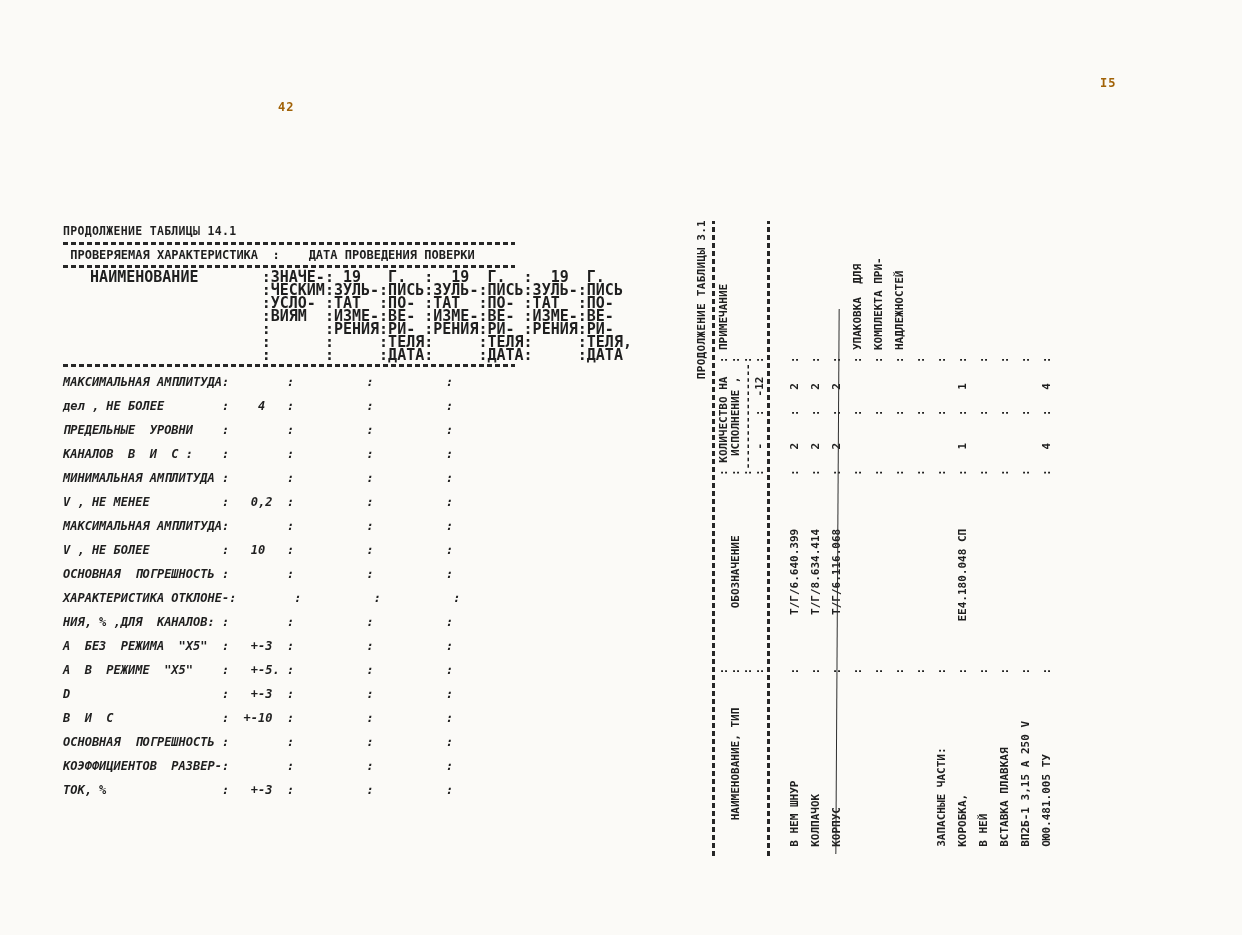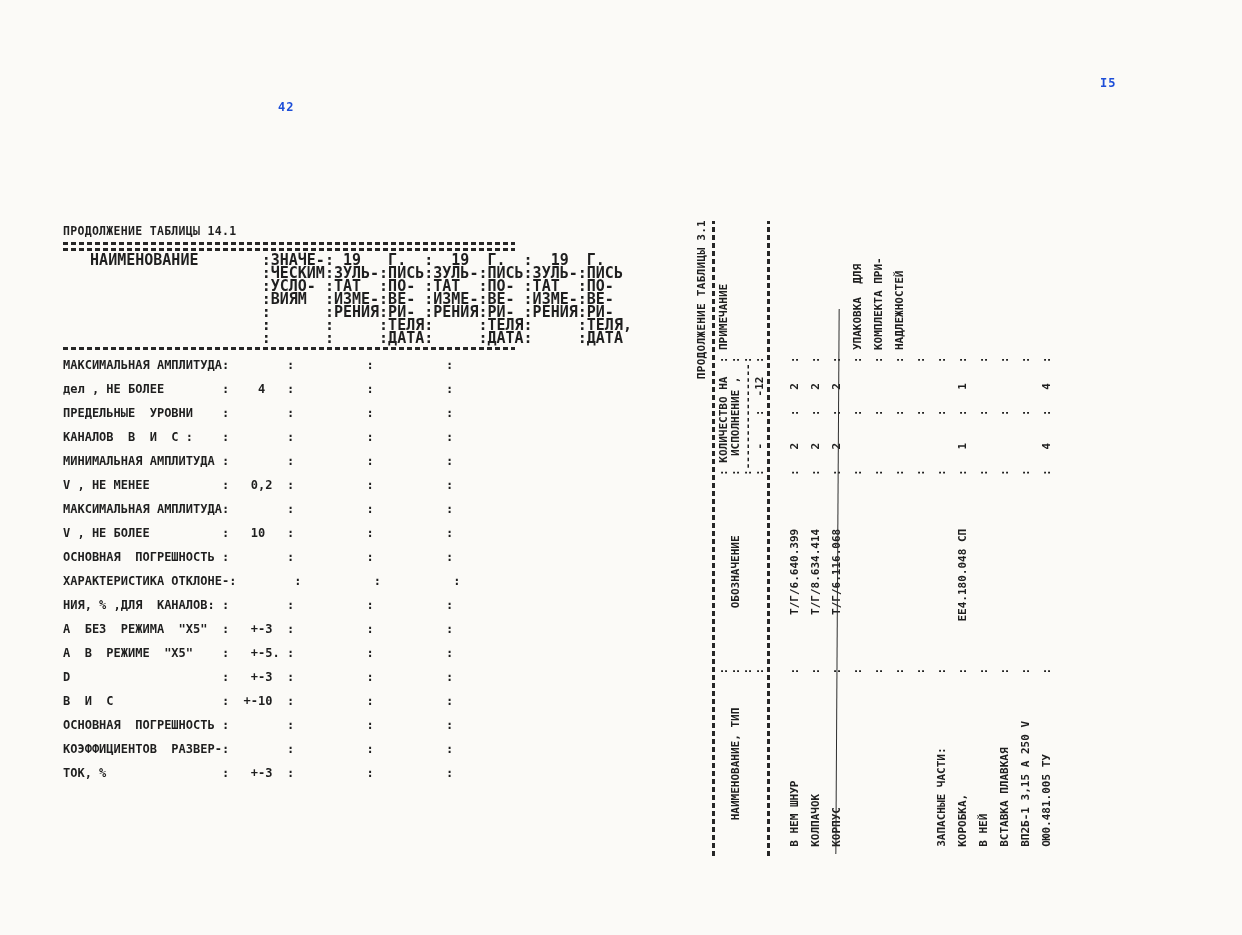--- a/index.html
+++ b/index.html
@@ -3,33 +3,33 @@
 <meta charset="utf-8">
 <style>
   html,body{margin:0;padding:0;}
   body{
     width:1242px;height:935px;position:relative;overflow:hidden;
     background:#fbfaf7;
     font-family:"DejaVu Sans Mono","Liberation Mono",monospace;
     color:#1f1f1f;
   }
   .pre{white-space:pre;font-weight:bold;}
-  .pagenum{position:absolute;font-size:12px;font-weight:bold;color:#1d4ed8;letter-spacing:1px;}
+  .pagenum{position:absolute;font-size:12px;font-weight:bold;color:#a16207;letter-spacing:1px;}
   #pagenum-left{left:278px;top:100px;text-align:right;}
   #pagenum-right{left:1100px;top:76px;}
 
   
   #left-table{position:absolute;left:63px;top:224px;width:452px;font-size:12px;}
   #left-table .title{font-size:11.5px;font-weight:bold;text-align:left;padding-right:6px;margin-bottom:4px;letter-spacing:.3px;}
   .rule{height:3px;margin:2px 0 3px 0;
     background:repeating-linear-gradient(90deg,#262626 0 5px,transparent 5px 8px);}
   .rule.short{width:635px;margin-left:4px;}
   #left-table .hline{line-height:13px;font-size:15px;}
   #left-table .row-a{line-height:15px;font-size:12px;}
-  #left-table .bline{line-height:24px;font-size:12px;}
+  #left-table .bline{line-height:24px;font-size:12px;font-style:italic;}
 
   
   #right-wrap{position:absolute;left:695px;top:178px;width:380px;height:672px;}
   #right-rot{width:672px;height:380px;transform:rotate(-90deg) translateX(-672px);
     transform-origin:top left;position:relative;font-size:11px;}
   #right-rot .title{font-size:11px;font-weight:bold;text-align:right;padding-right:32px;
     margin-top:10px;margin-bottom:4px;letter-spacing:.3px;}
   #right-rot .hline{line-height:11px;font-size:11px;margin:1px 0;}
   #right-rot .tline{line-height:21px;font-size:11px;position:relative;}
   #right-rot .rows{margin-top:14px;}
@@ -38,20 +38,21 @@
 </style>
 </head>
 <body>
 
 <div id="pagenum-left" class="pagenum">42</div>
 <div id="pagenum-right" class="pagenum">I5</div>
 
 <div id="left-table">
   <div class="title pre">ПРОДОЛЖЕНИЕ ТАБЛИЦЫ 14.1</div>
   <div class="rule"></div>
+  <div class="row-a pre"> ПРОВЕРЯЕМАЯ ХАРАКТЕРИСТИКА  :    ДАТА ПРОВЕДЕНИЯ ПОВЕРКИ</div>
   <div class="rule"></div>
 
   <div>
 
   <div class="hline pre">   НАИМЕНОВАНИЕ       :ЗНАЧЕ-: 19   Г.  :  19  Г.  :  19  Г.</div>
       <div class="hline pre">                      :ЧЕСКИМ:ЗУЛЬ-:ПИСЬ:ЗУЛЬ-:ПИСЬ:ЗУЛЬ-:ПИСЬ</div>
       <div class="hline pre">                      :УСЛО- :ТАТ  :ПО- :ТАТ  :ПО- :ТАТ  :ПО-</div>
       <div class="hline pre">                      :ВИЯМ  :ИЗМЕ-:ВЕ- :ИЗМЕ-:ВЕ- :ИЗМЕ-:ВЕ-</div>
       <div class="hline pre">                      :      :РЕНИЯ:РИ- :РЕНИЯ:РИ- :РЕНИЯ:РИ-</div>
       <div class="hline pre">                      :      :     :ТЕЛЯ:     :ТЕЛЯ:     :ТЕЛЯ,</div>

